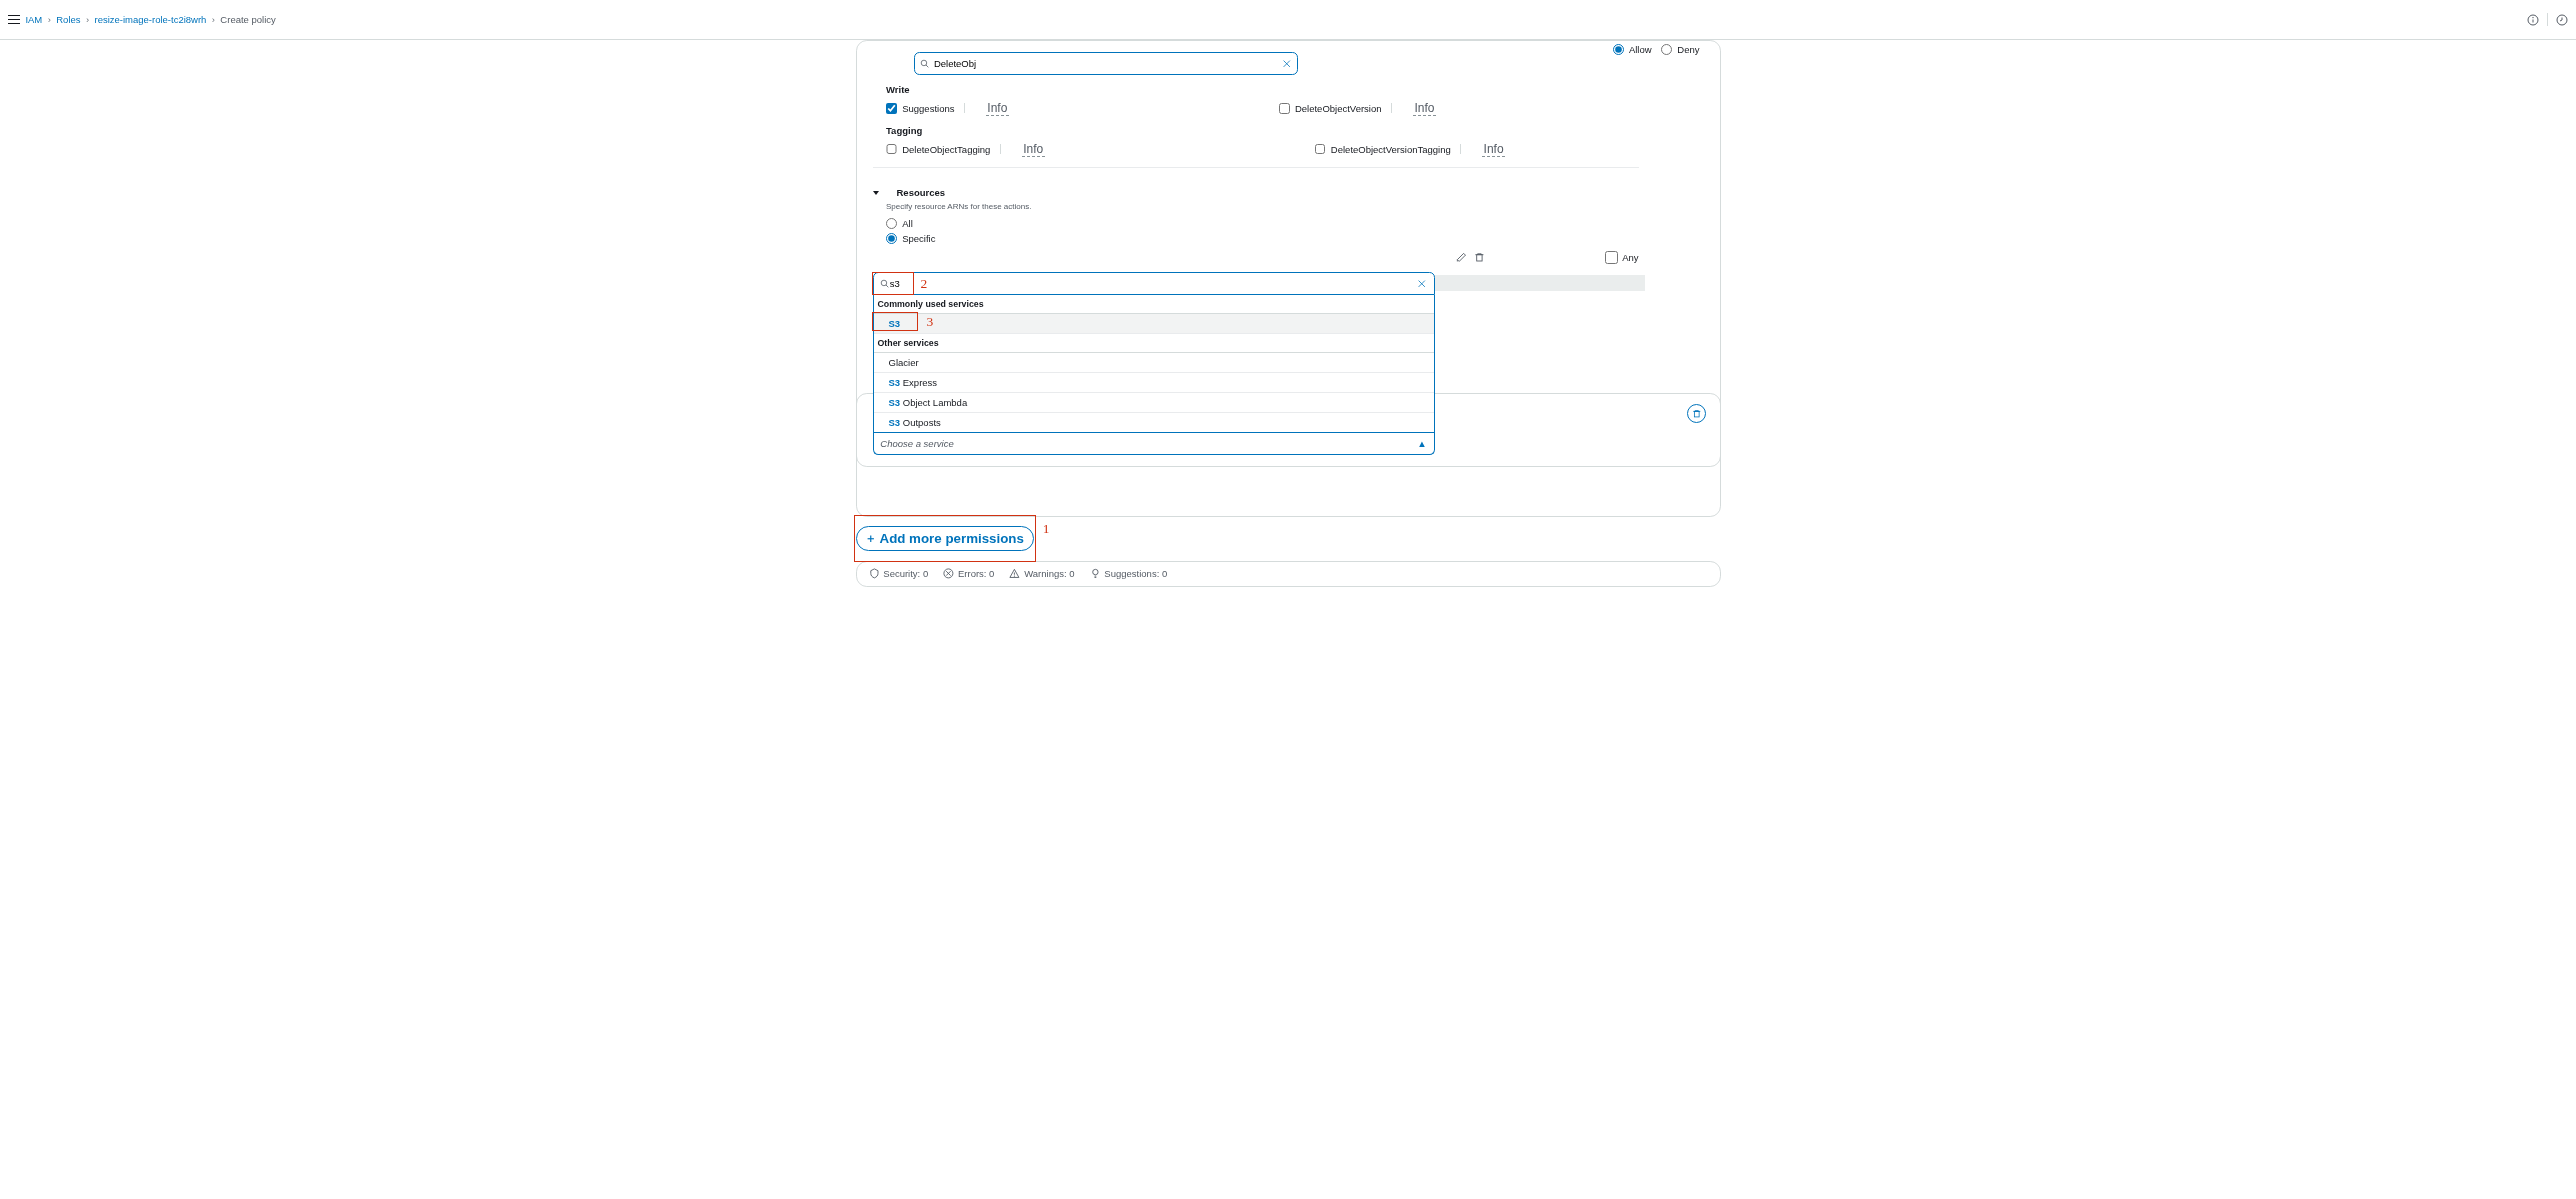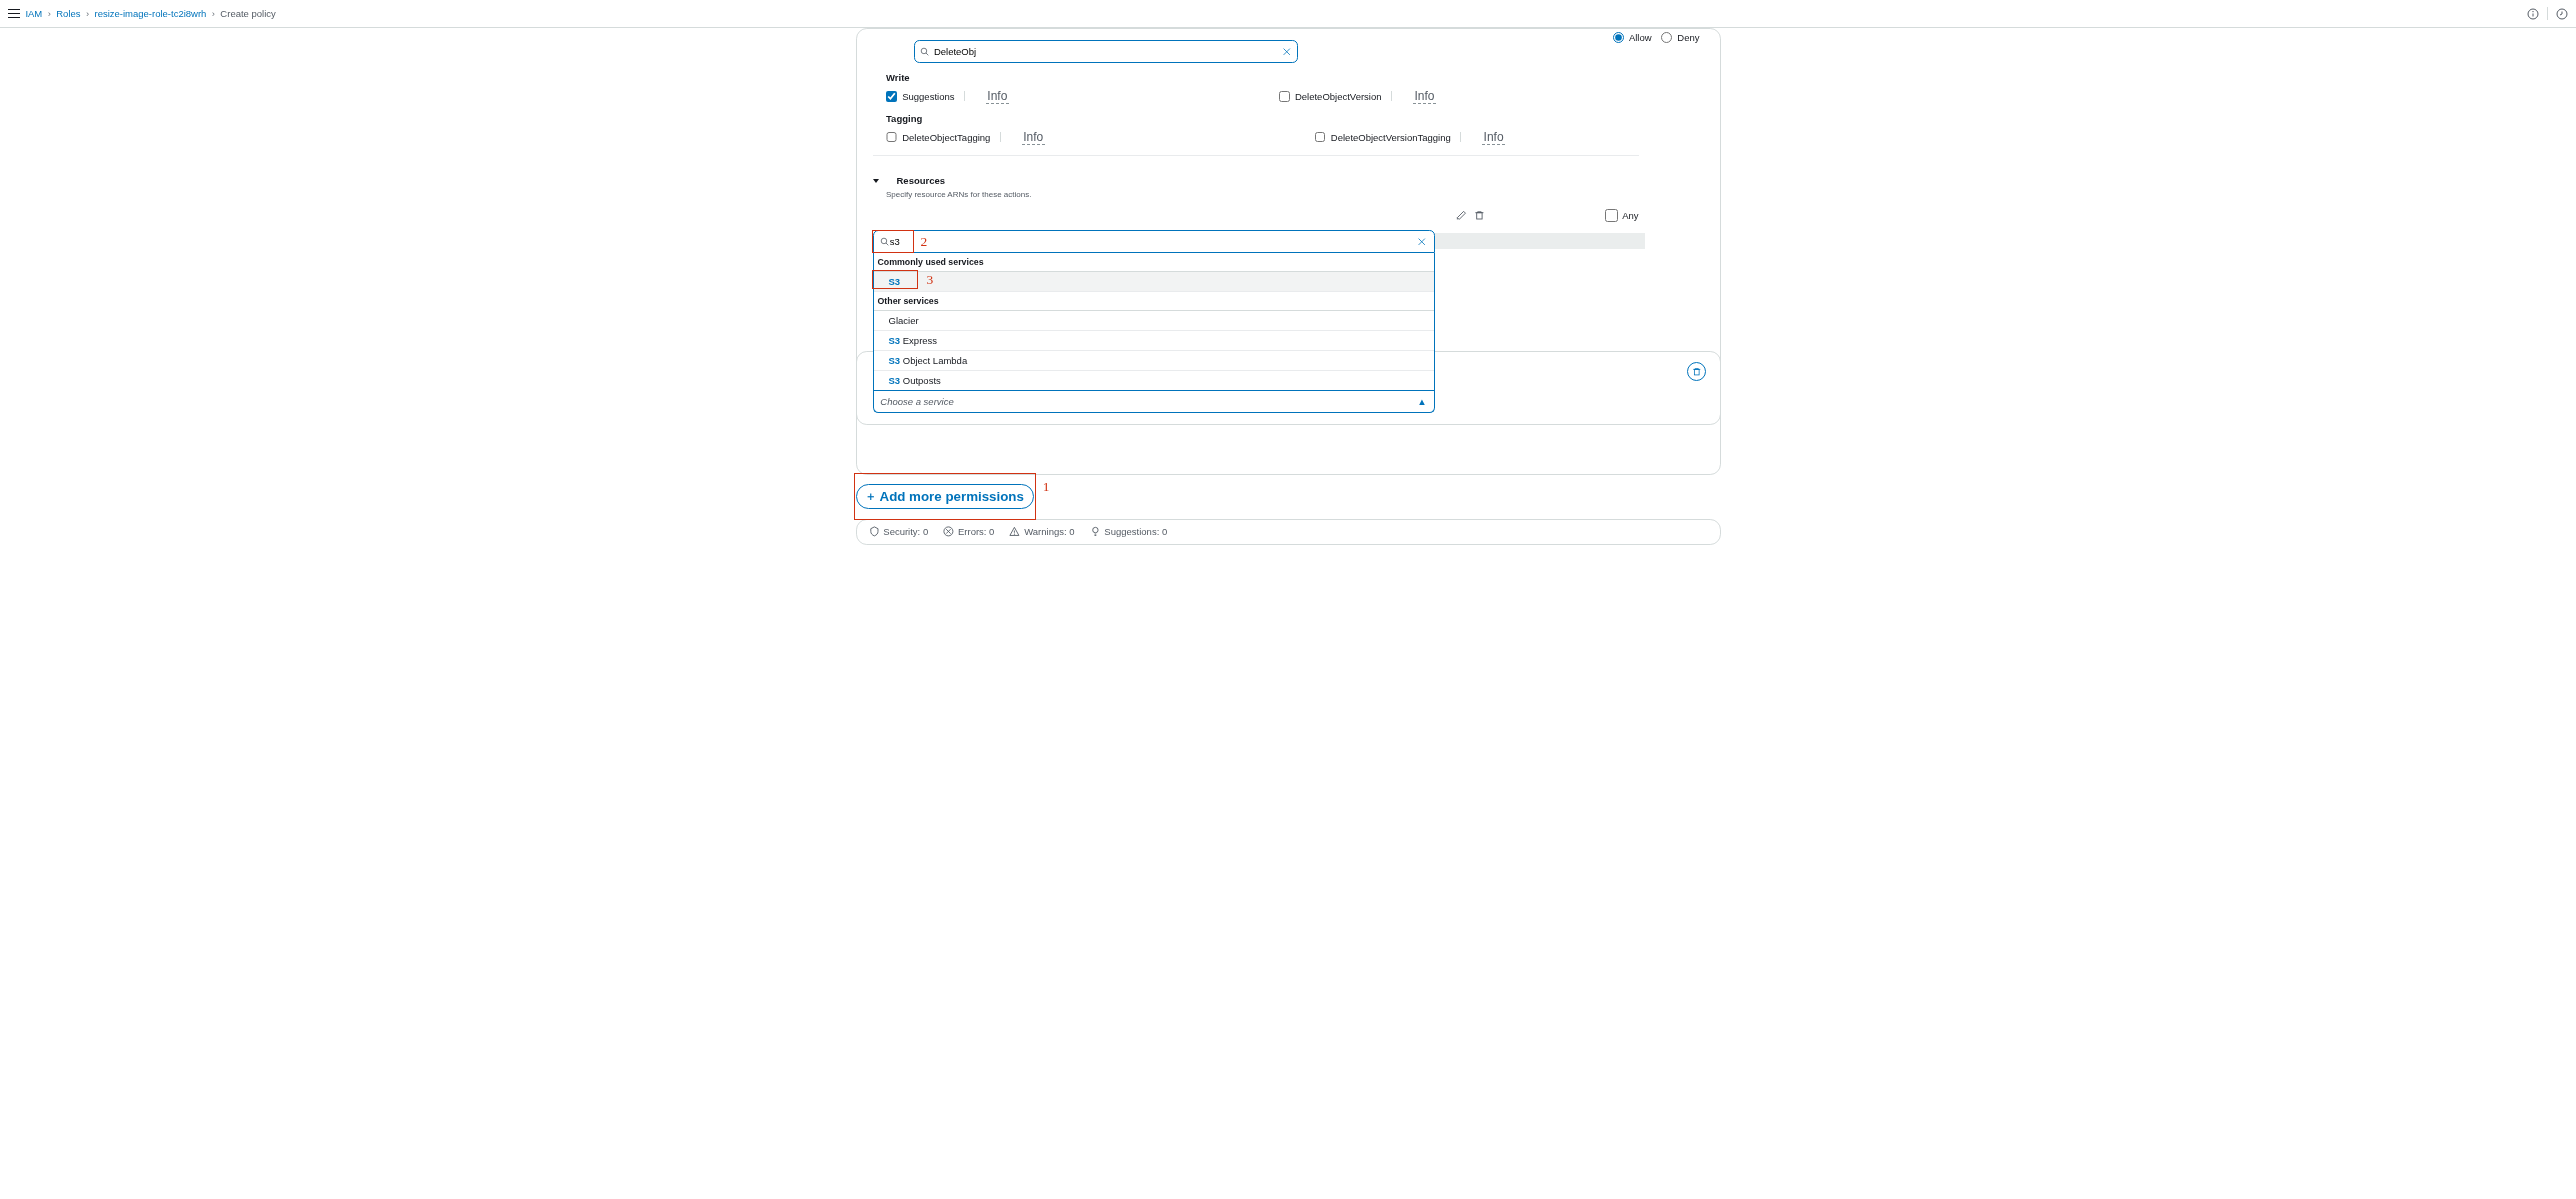--- a/index.html
+++ b/index.html
@@ -1,19 +1,19 @@
 <!DOCTYPE html>
 <html style="font-size:10.8px"><head>
 <meta charset="utf-8">
 <style>
   * { box-sizing: border-box; margin: 0; padding: 0; font-family: "Amazon Ember", "Helvetica Neue", Arial, sans-serif; }
   body { font-size: 9.5px; color: #16191f; background: #fff; }
   
   
-  .topbar { display: flex; align-items: center; height: 28px; border-bottom: 0.7px solid #d5dbdb; padding: 0 8px; gap: 5.4px; }
+  .topbar { display: flex; align-items: center; height: 40px; border-bottom: 0.7px solid #d5dbdb; padding: 0 8px; gap: 5.4px; }
   .hamburger { width: 12px; height: 9.5px; display: flex; flex-direction: column; justify-content: space-between; cursor: pointer; }
   .hamburger span { height: 1.4px; background: #16191f; display: block; }
   .crumbs { display: flex; align-items: center; gap: 5.4px; font-size: 9.5px; }
   .crumbs a { color: #0073bb; text-decoration: none; }
   .crumbs .sep { color: #687078; }
   .crumbs .current { color: #545b64; }
   .topbar-right { margin-left: auto; display: flex; gap: 8px; align-items: center; color: #545b64; }
   .topbar-right svg { width: 12px; height: 12px; }
   .divider-v { width:0.7px; height:13.5px; background:#d5dbdb; }
 
@@ -194,20 +194,30 @@
         </div>
       </div>
 
       <hr class="hr">
 
       <div class="collapse-h">
         <span class="caret"></span>
         <span>Resources</span>
       </div>
       <div class="help-text">Specify resource ARNs for these actions.</div>
+      <div class="radio-col">
+        <label class="radio-item">
+          <input type="radio" name="res" style="">
+          <span>All</span>
+        </label>
+        <label class="radio-item">
+          <input type="radio" name="res" checked="" style="">
+          <span>Specific</span>
+        </label>
+      </div>
 
       <div style="display:flex; align-items:flex-start; margin-top:4px;">
         <div style="flex:1; position:relative;margin-top:24px;">
 
           <div style="position:absolute; left:223px; right:-189px; top:2.7px; height:16px; background:#eaeded; z-index:0;"></div>
 
           <div class="dropdown-box" style="max-width:562px; margin-left:0; z-index:5; position:relative;">
             <div class="dd-input-wrap" style="position:relative;">
               <span class="icon">
                   <svg width="9.5" height="9.5" viewBox="0 0 24 24" fill="none" stroke="#545b64" stroke-width="2">

